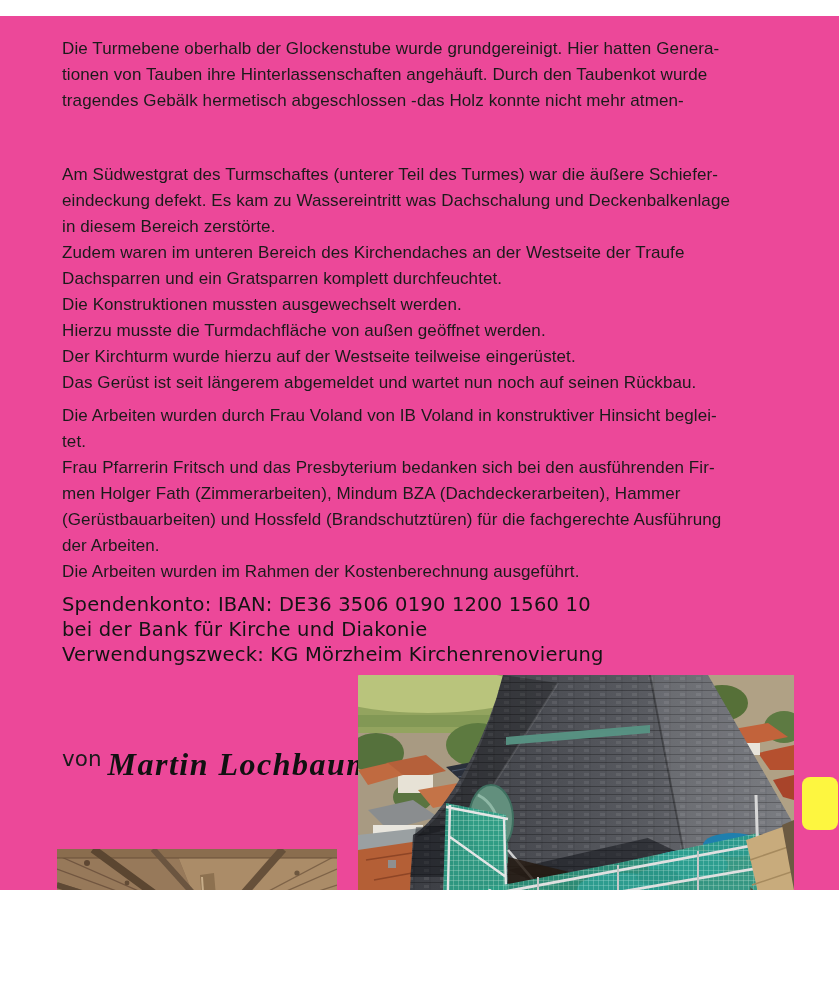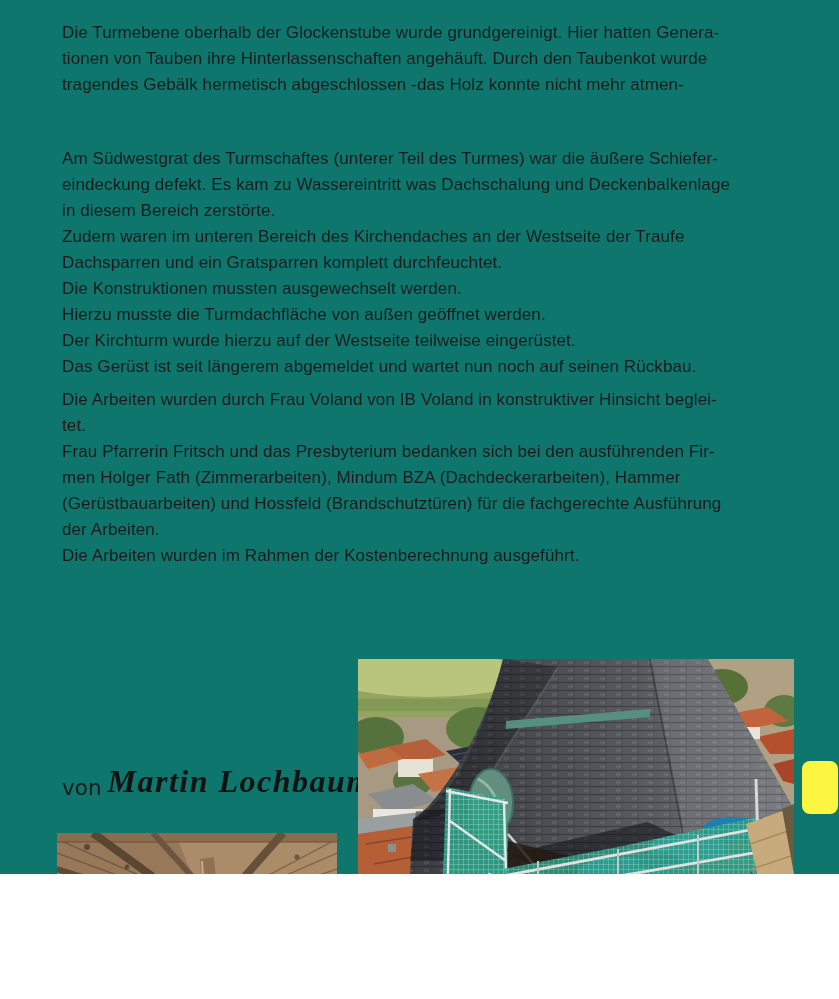--- a/index.html
+++ b/index.html
@@ -1,23 +1,24 @@
 <!DOCTYPE html>
 <html><head>
 <meta charset="utf-8">
 <style>
   html, body { margin: 0; padding: 0; background: #ffffff; }
   .page {
     position: relative;
     width: 839px;
     height: 874px;
-    background: #0f766e;
+    background: #ec4899;
     overflow: hidden;
     font-family: "Liberation Sans", sans-serif;
     color: #1b1b1b;
+    margin-top: 16px;
   }
   .bodytext {
     position: absolute;
     left: 62px;
     white-space: pre;
     font-size: 17px;
     line-height: 26px;
     letter-spacing: 0.1px;
     color: #1b1b1b;
   }
@@ -31,24 +32,24 @@
     white-space: pre;
     font-family: "DejaVu Sans", sans-serif;
     font-size: 19.5px;
     line-height: 24.8px;
     letter-spacing: 0.2px;
     color: #141414;
   }
   .byline {
     position: absolute;
     left: 62px;
-    top: 758px;
+    top: 730px;
     height: 42px;
     display: flex;
-    align-items: flex-end;
+    align-items: flex-start;
   }
   .byline .prefix {
     font-family: "DejaVu Sans", sans-serif;
     font-size: 21.5px;
     color: #1b1b1b;
   }
   .byline .name {
     font-family: cursive;
     font-style: italic;
     font-weight: 600;
@@ -94,20 +95,23 @@
   <div class="bodytext p2">Am Südwestgrat des Turmschaftes (unterer Teil des Turmes) war die äußere Schiefer-
 eindeckung defekt. Es kam zu Wassereintritt was Dachschalung und Deckenbalkenlage
 in diesem Bereich zerstörte.
 Zudem waren im unteren Bereich des Kirchendaches an der Westseite der Traufe
 Dachsparren und ein Gratsparren komplett durchfeuchtet.
 Die Konstruktionen mussten ausgewechselt werden.
 Hierzu musste die Turmdachfläche von außen geöffnet werden.
 Der Kirchturm wurde hierzu auf der Westseite teilweise eingerüstet.
 Das Gerüst ist seit längerem abgemeldet und wartet nun noch auf seinen Rückbau.</div>
 
+  <div class="donation">Spendenkonto: IBAN: DE36 3506 0190 1200 1560 10
+bei der Bank für Kirche und Diakonie
+Verwendungszweck: KG Mörzheim Kirchenrenovierung</div>
 
   <div class="byline">
     <span class="prefix">von</span>
     <span class="name">Martin Lochbaum</span>
   </div>
 
   <div class="photo photo-right">
     <svg width="436" height="253" viewBox="0 0 436 253" preserveAspectRatio="none">
       <defs>
         <linearGradient id="roofgrad" x1="0" y1="0" x2="1" y2="0">

